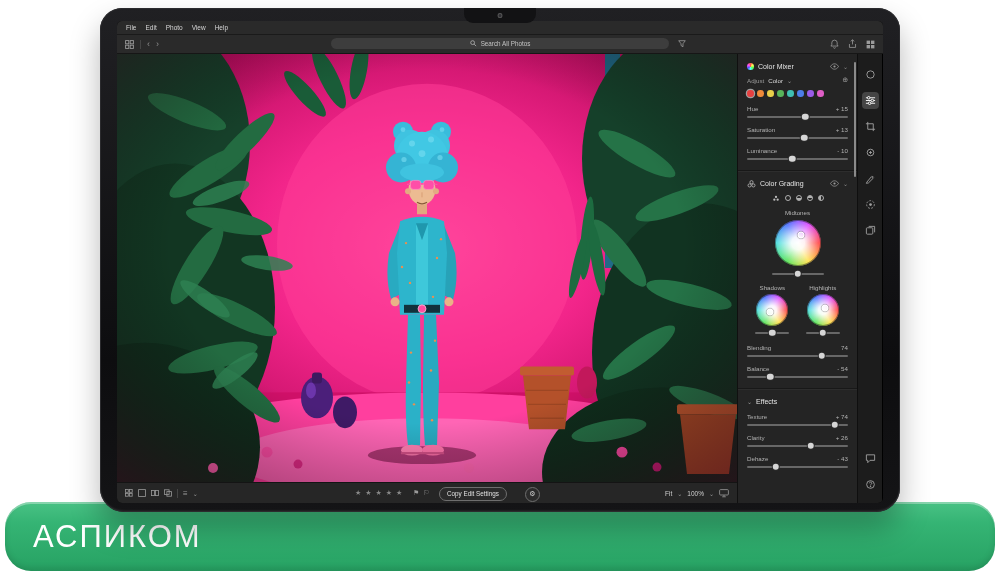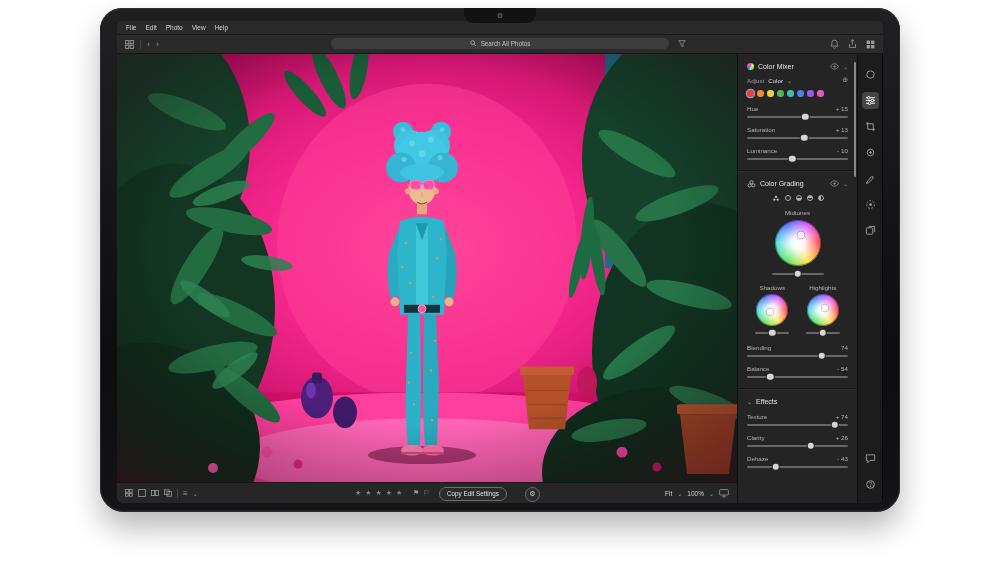--- a/index.html
+++ b/index.html
@@ -117,20 +117,23 @@
   .tool.active{background:#454545;}
   .strip-bottom{margin-top:auto;display:flex;flex-direction:column;gap:9px;align-items:center;}
 
   .icon{display:inline-flex;align-items:center;justify-content:center;line-height:0;}
 </style>
 </head>
 <body>
 
 <div class="stage">
 
+  <div class="banner">
+    <div class="brand">АСПИКОМ</div>
+  </div>
 
   <div class="laptop">
     <div class="screen">
 
       <div class="menubar">
         <span>File</span>
         <span>Edit</span>
         <span>Photo</span>
         <span>View</span>
         <span>Help</span>

